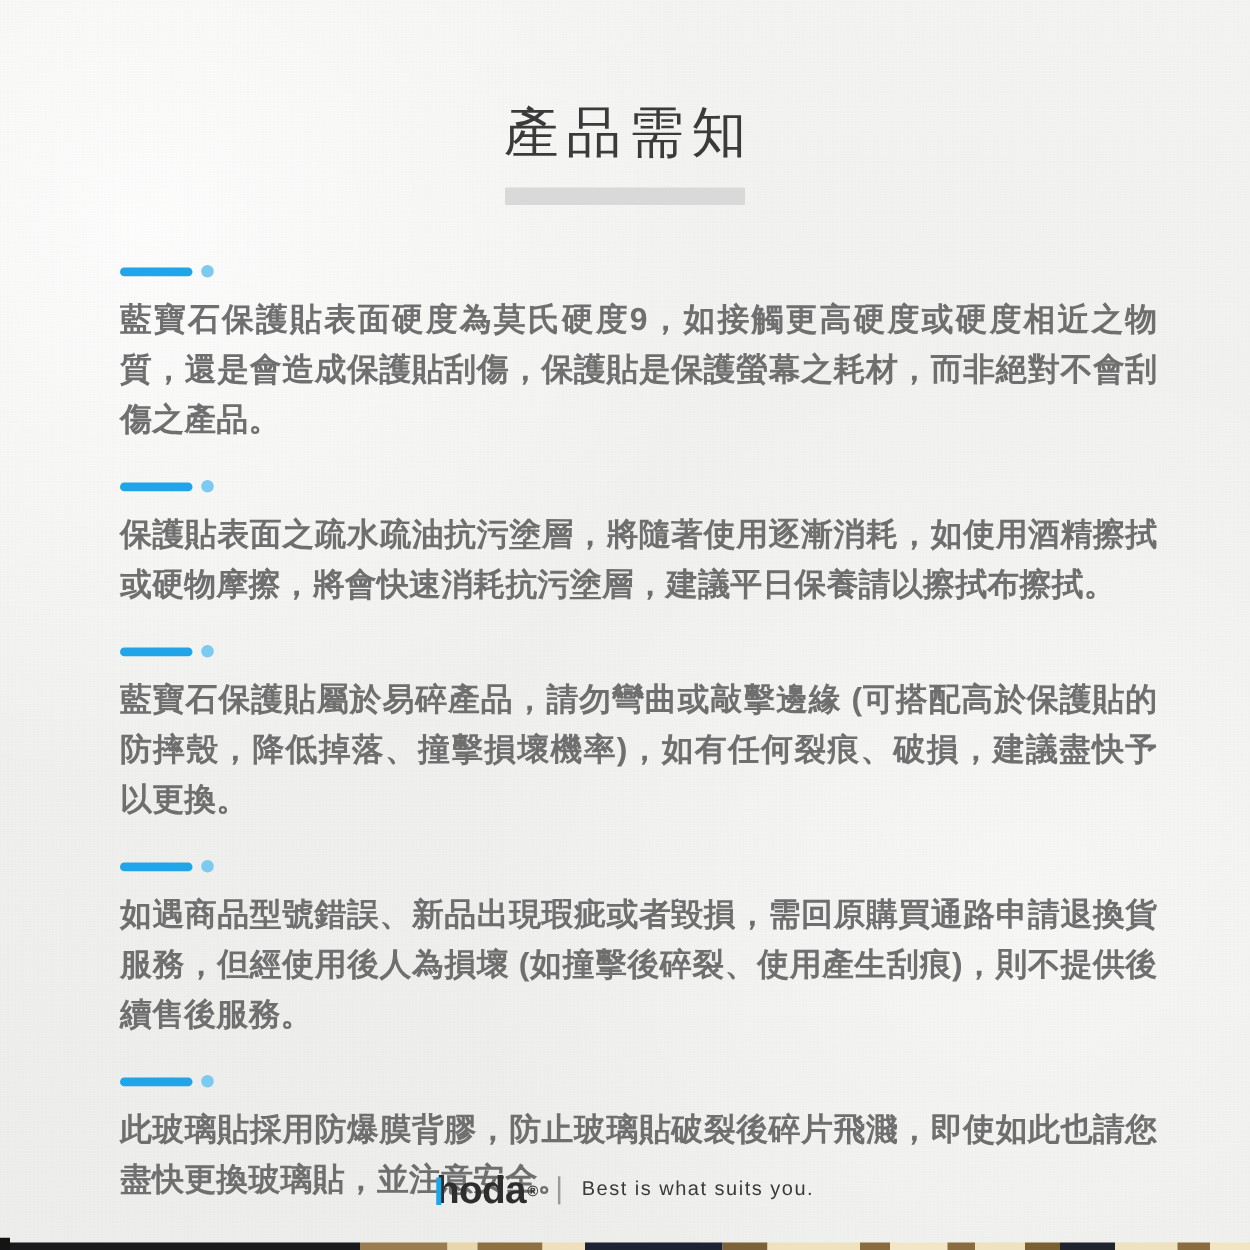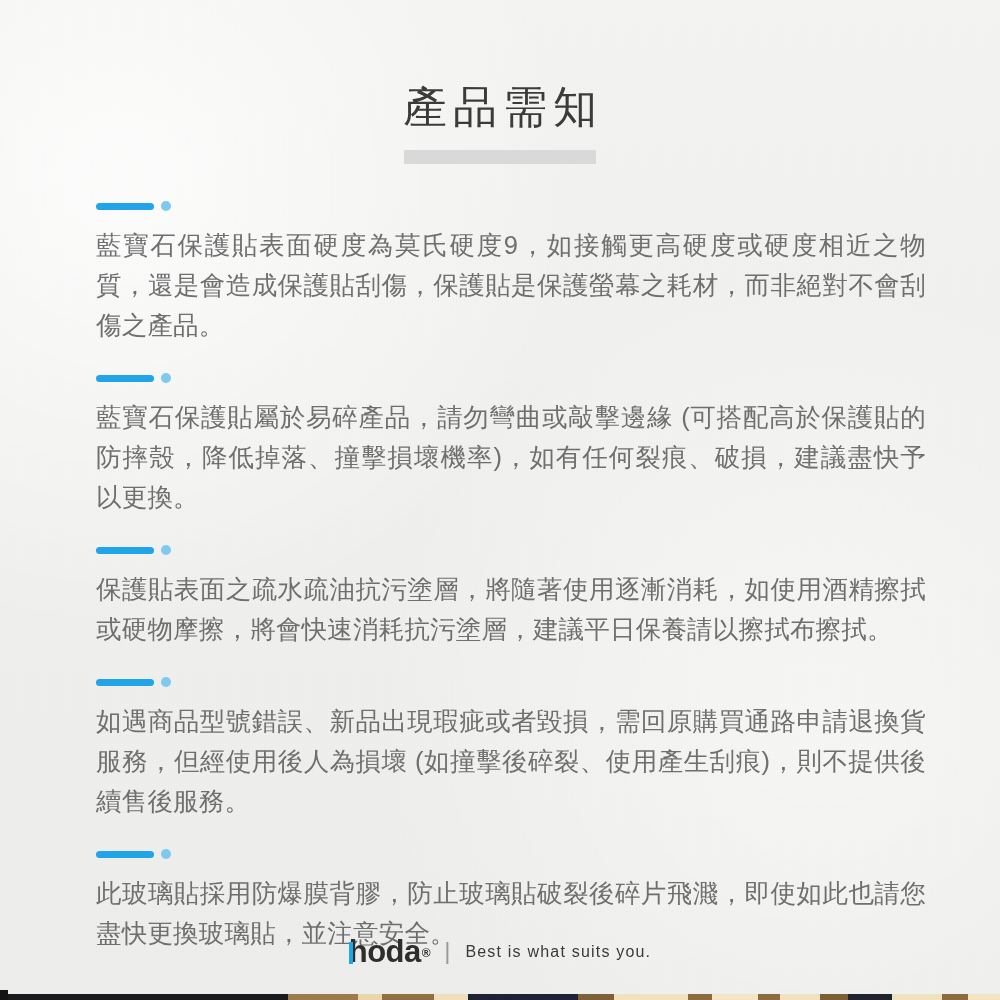--- a/index.html
+++ b/index.html
@@ -58,23 +58,24 @@
     width: 192px;
     height: 14px;
     margin: 19px auto 0 auto;
     background: #d9d9d9;
     border-radius: 1px;
   }
 
   
   .content {
     position: absolute;
-    top: 201px;
+    top: 212px;
     left: 96px;
     width: 830px;
+    font-weight: bold;
   }
 
   .note-block {
     margin-bottom: 28px;
   }
   .note-block:last-child { margin-bottom: 0; }
 
   .marker {
     display: flex;
     align-items: center;
@@ -196,29 +197,29 @@
         <span class="dot"></span>
       </div>
       <div class="note-text">藍寶石保護貼表面硬度為莫氏硬度9，如接觸更高硬度或硬度相近之物質，還是會造成保護貼刮傷，保護貼是保護螢幕之耗材，而非絕對不會刮傷之產品。</div>
     </div>
 
     <div class="note-block">
       <div class="marker">
         <span class="bar"></span>
         <span class="dot"></span>
       </div>
+      <div class="note-text">保護貼表面之疏水疏油抗污塗層，將隨著使用逐漸消耗，如使用酒精擦拭或硬物摩擦，將會快速消耗抗污塗層，建議平日保養請以擦拭布擦拭。</div>
+    </div>
+
+    <div class="note-block">
+      <div class="marker">
+        <span class="bar"></span>
+        <span class="dot"></span>
+      </div>
       <div class="note-text">藍寶石保護貼屬於易碎產品，請勿彎曲或敲擊邊緣 (可搭配高於保護貼的防摔殼，降低掉落、撞擊損壞機率)，如有任何裂痕、破損，建議盡快予以更換。</div>
-    </div>
-
-    <div class="note-block">
-      <div class="marker">
-        <span class="bar"></span>
-        <span class="dot"></span>
-      </div>
-      <div class="note-text">保護貼表面之疏水疏油抗污塗層，將隨著使用逐漸消耗，如使用酒精擦拭或硬物摩擦，將會快速消耗抗污塗層，建議平日保養請以擦拭布擦拭。</div>
     </div>
 
     <div class="note-block">
       <div class="marker">
         <span class="bar"></span>
         <span class="dot"></span>
       </div>
       <div class="note-text">如遇商品型號錯誤、新品出現瑕疵或者毀損，需回原購買通路申請退換貨服務，但經使用後人為損壞 (如撞擊後碎裂、使用產生刮痕)，則不提供後續售後服務。</div>
     </div>
 

